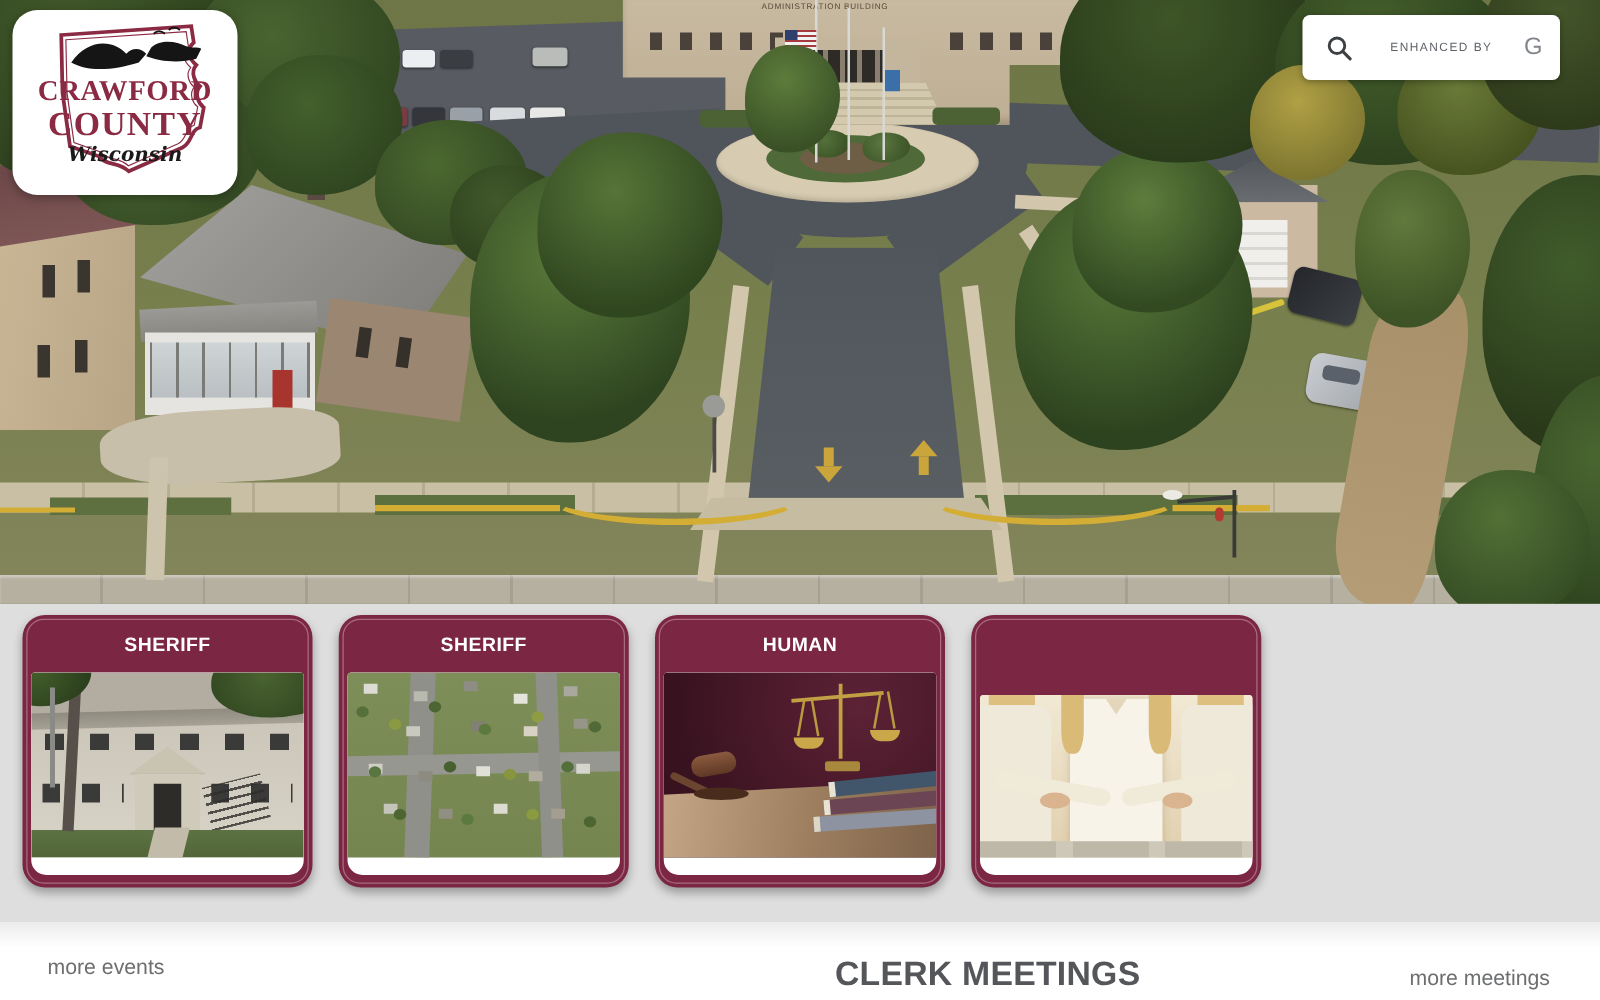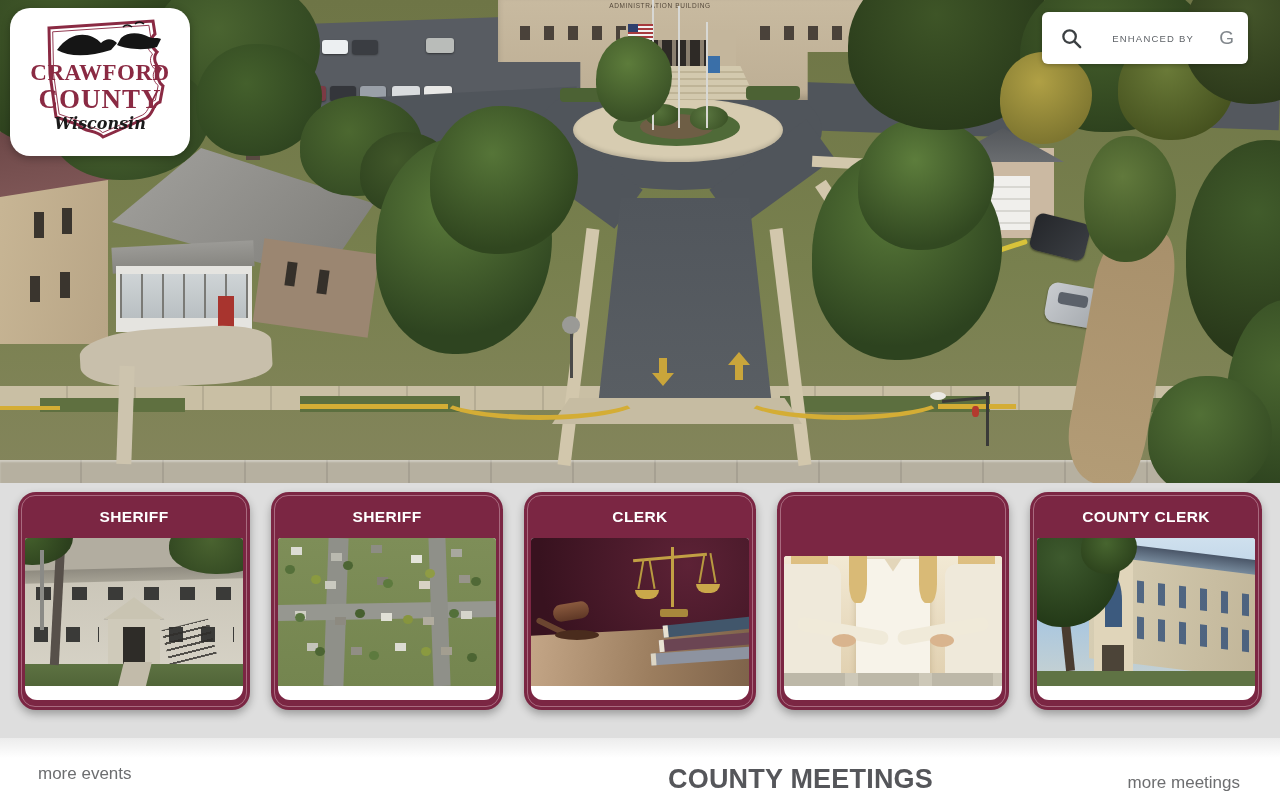--- a/index.html
+++ b/index.html
@@ -230,21 +230,21 @@
         <div class="abs" style="left:22%;top:0;width:9%;height:100%;background:#8f9089;transform:rotate(2deg);"></div>
         <div class="abs" style="left:0;top:44%;width:100%;height:11%;background:#969790;transform:rotate(-1deg);"></div>
         <div class="abs" style="left:70%;top:0;width:8%;height:100%;background:#8f9089;transform:rotate(-2deg);"></div>
         <div class="abs" style="left:6%;top:6%;width:11px;height:8px;background:#dcdcd4;box-shadow:40px 6px 0 #b9b9af,80px -2px 0 #8d8d83,120px 8px 0 #e4e4da,160px 2px 0 #a8a89e,34px 34px 0 #c9c9bf,86px 30px 0 #827f74,128px 34px 0 #d8d2c4,168px 28px 0 #97948a,4px 64px 0 #cfcfc5,44px 70px 0 #8d8a80,90px 66px 0 #e0e0d6,132px 70px 0 #b1ac9e,170px 64px 0 #d5d5cb,16px 96px 0 #c4c4ba,60px 100px 0 #918e84,104px 96px 0 #dcdcd2,150px 100px 0 #a39e90;"></div>
         <div class="abs" style="left:3%;top:18%;width:10px;height:9px;border-radius:50%;background:#55703a;box-shadow:26px 10px 0 #8a9a40,58px -4px 0 #4c6533,98px 14px 0 #5d7a3e,140px 4px 0 #8f9c44,186px 12px 0 #506936,10px 48px 0 #5a7640,70px 44px 0 #47602f,118px 50px 0 #87953e,164px 44px 0 #53703a,30px 82px 0 #4c6533,84px 86px 0 #5d7a3e,136px 82px 0 #8a9a40,182px 88px 0 #4c6533;"></div>
       </div>
     </div>
   </div>
 
   <div class="card">
-    <div class="card-title">CLERK</div>
+    <div class="card-title">HUMAN</div>
     <div class="card-body">
       <div class="scene" style="background:radial-gradient(circle at 72% 18%,#5d2236,#38121f 75%);">
         <div class="abs" style="left:-4%;bottom:-6%;width:110%;height:44%;background:linear-gradient(100deg,#c7a98a,#9b7d5e 55%,#7a5f47);transform:rotate(-3deg);"></div>
         <div class="abs" style="left:64%;top:6%;width:3px;height:60px;background:#c2a044;"></div>
         <div class="abs" style="left:47%;top:12%;width:74px;height:3px;background:#c2a044;transform:rotate(-5deg);"></div>
         <div class="abs" style="left:50%;top:14%;width:1.5px;height:30px;background:#b89a40;transform:rotate(10deg);"></div>
         <div class="abs" style="left:55%;top:14%;width:1.5px;height:30px;background:#b89a40;transform:rotate(-10deg);"></div>
         <div class="abs" style="left:47.5%;top:35%;width:24px;height:9px;border-radius:0 0 24px 24px;background:#caa84a;"></div>
         <div class="abs" style="left:78%;top:10%;width:1.5px;height:30px;background:#b89a40;transform:rotate(10deg);"></div>
         <div class="abs" style="left:83%;top:10%;width:1.5px;height:30px;background:#b89a40;transform:rotate(-10deg);"></div>
@@ -273,47 +273,29 @@
         <div class="abs" style="left:46%;top:2%;width:8%;height:10%;background:#e3d6ba;clip-path:polygon(0 0,100% 0,50% 100%);"></div>
         <div class="abs" style="left:6%;top:52%;width:42%;height:11%;background:#f0ead9;border-radius:8px;transform:rotate(10deg);"></div>
         <div class="abs" style="right:6%;top:52%;width:42%;height:11%;background:#f0ead9;border-radius:8px;transform:rotate(-10deg);"></div>
         <div class="abs" style="left:22%;top:60%;width:11%;height:10%;border-radius:50%;background:#d9b48e;"></div>
         <div class="abs" style="right:22%;top:60%;width:11%;height:10%;border-radius:50%;background:#d9b48e;"></div>
         <div class="abs" style="left:0;bottom:-2%;width:100%;height:12%;background:repeating-linear-gradient(90deg,#bdb8a8 0 28%,#cdc8b8 28% 34%);"></div>
       </div>
     </div>
   </div>
 
-  <div class="card">
-    <div class="card-title">COUNTY CLERK</div>
-    <div class="card-body">
-      <div class="scene" style="background:linear-gradient(#cfe0ee,#a9c7e0 55%,#c9d2d0);">
-        <div class="abs" style="left:20%;top:8%;width:84%;height:14%;background:linear-gradient(#4a5668,#8aa0b2);transform:skewY(7deg);"></div>
-        <div class="abs" style="left:24%;top:18%;width:80%;height:70%;background:linear-gradient(100deg,#d8cfb5,#c0b497);transform:skewY(7deg);"></div>
-        <div class="abs" style="left:46%;top:34%;width:56%;height:15%;background:repeating-linear-gradient(90deg,rgba(48,78,120,.8) 0 7px,transparent 7px 21px);transform:skewY(7deg);"></div>
-        <div class="abs" style="left:46%;top:58%;width:56%;height:15%;background:repeating-linear-gradient(90deg,rgba(48,78,120,.8) 0 7px,transparent 7px 21px);transform:skewY(7deg);"></div>
-        <div class="abs" style="left:26%;top:16%;width:18%;height:74%;background:#e0d5ba;"></div>
-        <div class="abs" style="left:31%;top:26%;width:8%;height:34%;background:#3c5a7e;border-radius:50% 50% 0 0;"></div>
-        <div class="abs" style="left:30%;top:72%;width:10%;height:18%;background:#4c4438;"></div>
-        <div class="abs" style="left:0;bottom:0;width:100%;height:10%;background:#5f7344;"></div>
-        <div class="abs" style="left:12%;top:50%;width:4%;height:40%;background:#4a3c30;transform:rotate(-6deg);"></div>
-        <div class="tree" style="left:-10%;top:-18%;width:48%;height:78%;background:radial-gradient(circle at 45% 40%,#3e5a2e,#243a18 75%);"></div>
-        <div class="tree" style="left:20%;top:-10%;width:26%;height:34%;background:radial-gradient(circle at 45% 40%,#47652f,#2c421c 75%);"></div>
-      </div>
-    </div>
-  </div>
 </div>
 
 <div class="footer">
   <div class="fcol">
     <div class="fhead">
       <a class="fmore">more events</a>
     </div>
 
   </div>
   <div class="fcol">
     <div class="fhead">
-      <span class="ftitle">COUNTY MEETINGS</span>
+      <span class="ftitle">CLERK MEETINGS</span>
       <a class="fmore">more meetings</a>
     </div>
 
   </div>
 </div>
 
 </body></html>

